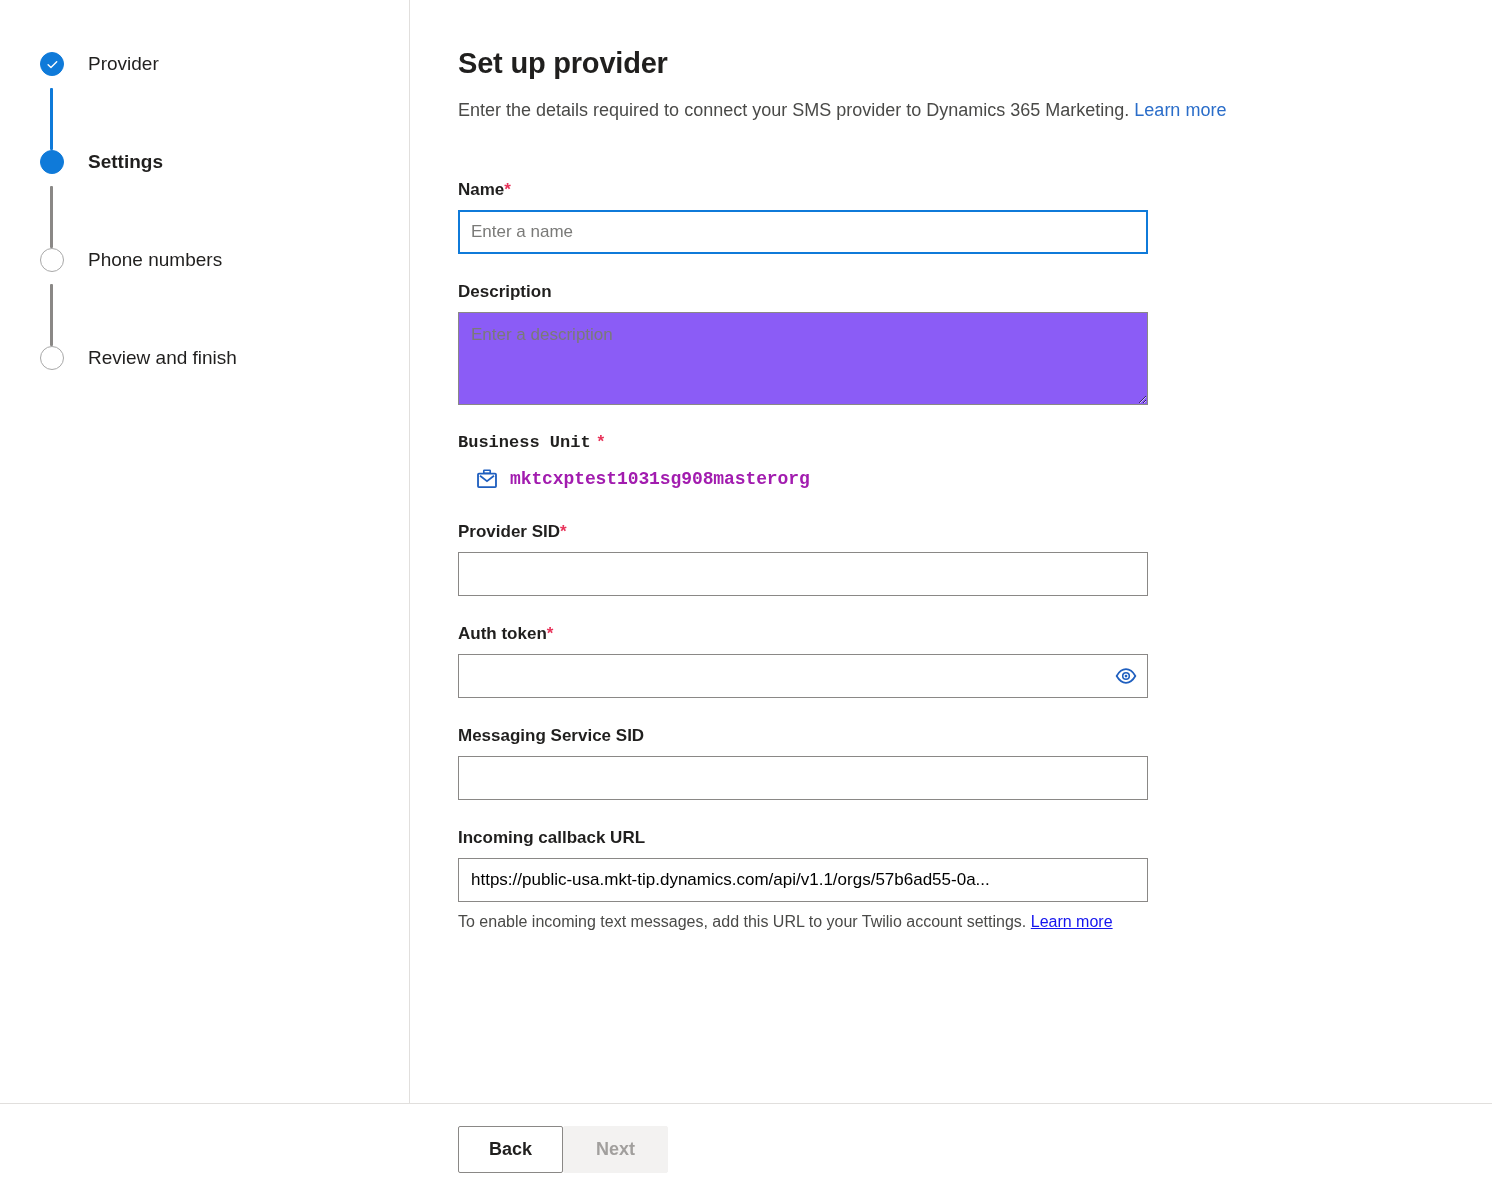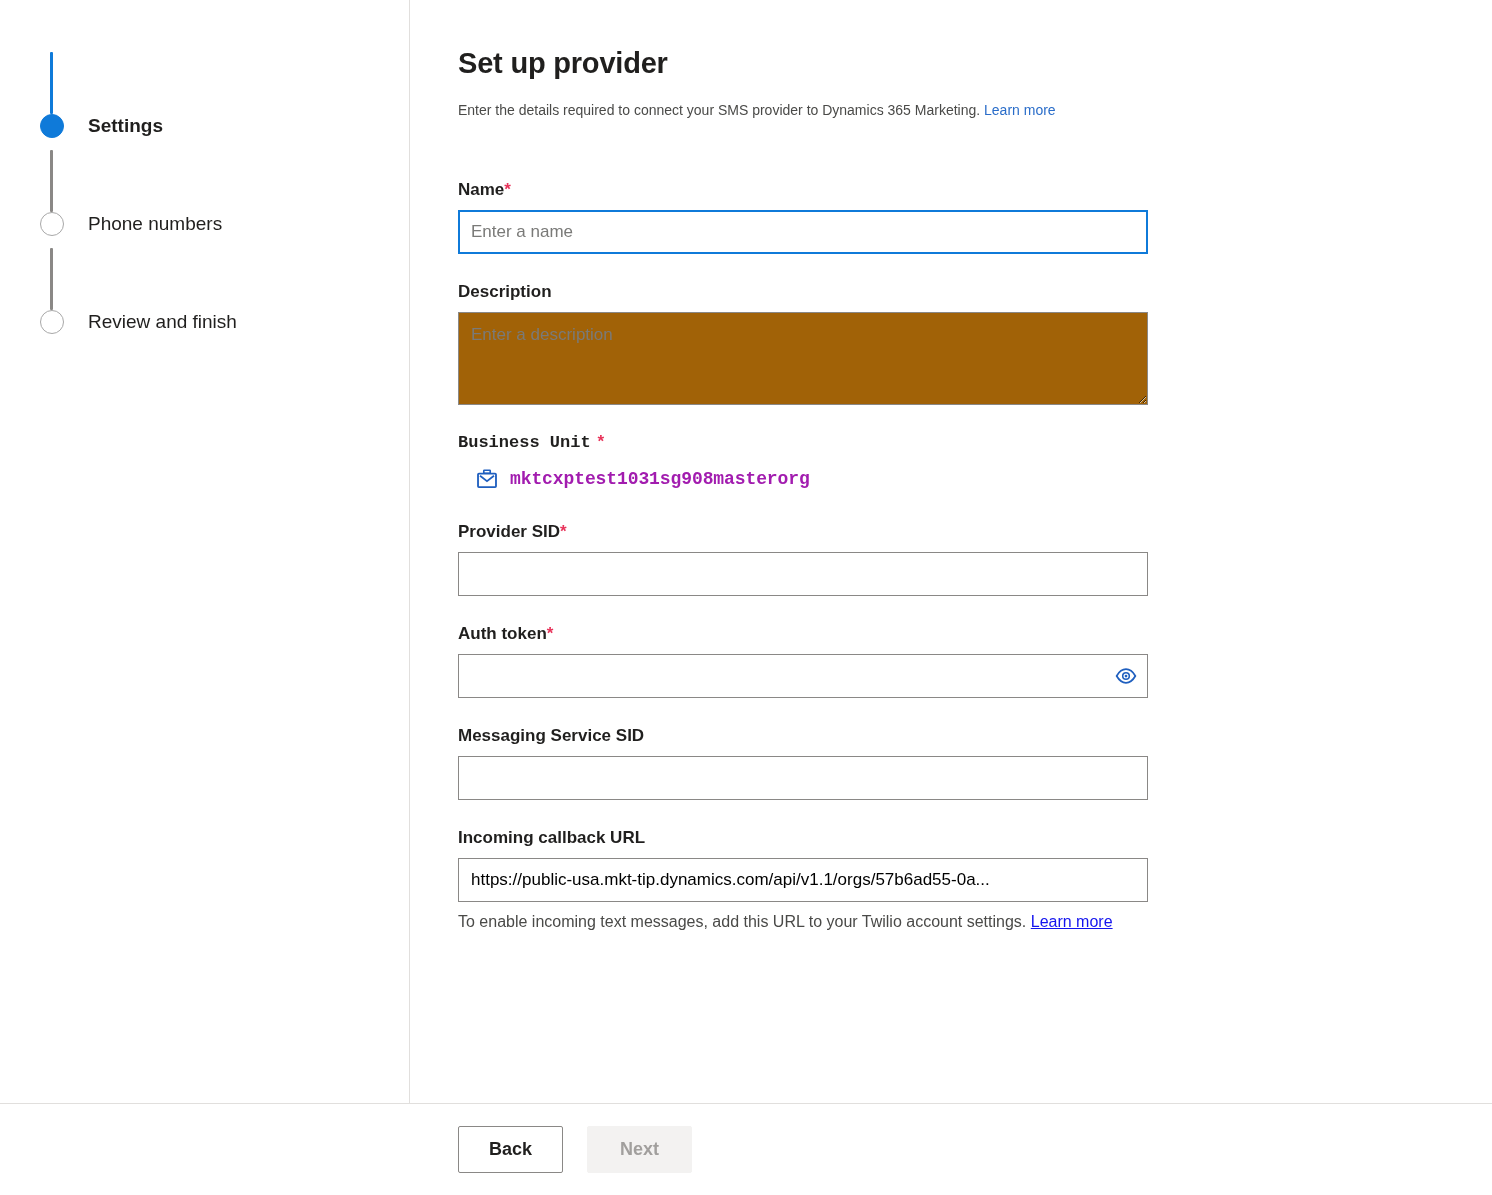--- a/index.html
+++ b/index.html
@@ -101,21 +101,21 @@
   }
   .page-title {
     font-size: 29px;
     line-height: 38px;
     font-weight: bold;
     color: #201f1e;
     margin: 0 0 16px 0;
     letter-spacing: -0.2px;
   }
   .page-subtitle {
-    font-size: 14px;
+    font-size: 18px;
     line-height: 24px;
     color: #4a4a48;
     margin: 0 16px 56px 0;
   }
   .link-plain {
     color: #2a6dc9;
     text-decoration: none;
     cursor: pointer;
   }
   .link-underline {
@@ -160,21 +160,21 @@
   .txt.focused {
     border: 2px solid #0f7ad9;
     padding: 0 11px;
   }
 
   .ta {
     box-sizing: border-box;
     width: 690px;
     height: 93px;
     border: 1px solid #8a8886;
-    background: #a16207;
+    background: #8b5cf6;
     font-family: "Liberation Sans", sans-serif;
     font-size: 17px;
     line-height: 24px;
     color: #201f1e;
     padding: 10px 12px;
     outline: none;
     resize: vertical;
     display: block;
   }
   .ta::placeholder { color: #7a7a78; opacity: 1; }
@@ -245,33 +245,40 @@
     background: #ffffff;
     border: 1px solid #8a8886;
     color: #201f1e;
     font-weight: bold;
   }
   .btn-disabled {
     background: #f3f2f1;
     border: 1px solid #f3f2f1;
     color: #a19f9d;
     font-weight: bold;
-    margin-left: 24px;
     cursor: default;
   }
 </style>
 </head>
 <body>
 
 <div class="wizard">
 
   <div class="wizard-body">
 
     <nav class="steps-rail">
 
+      <div class="step">
+        <span class="step-marker done">
+          <svg class="check" viewBox="0 0 16 16">
+            <path d="M2.6 8.2 L6.1 11.6 L13.2 4.5" fill="none" stroke="#ffffff" stroke-width="1.7" stroke-linecap="round" stroke-linejoin="round"></path>
+          </svg>
+        </span>
+        <span class="step-label">Provider</span>
+      </div>
 
       <div class="step-connector active"></div>
 
       <div class="step">
         <span class="step-marker current">
           <svg class="check" viewBox="0 0 16 16"></svg>
         </span>
         <span class="step-label current">Settings</span>
       </div>
 

